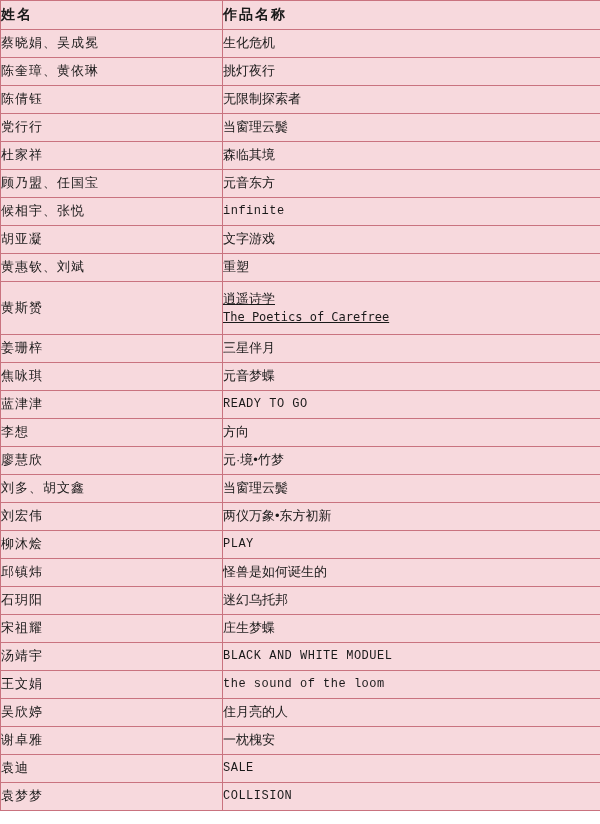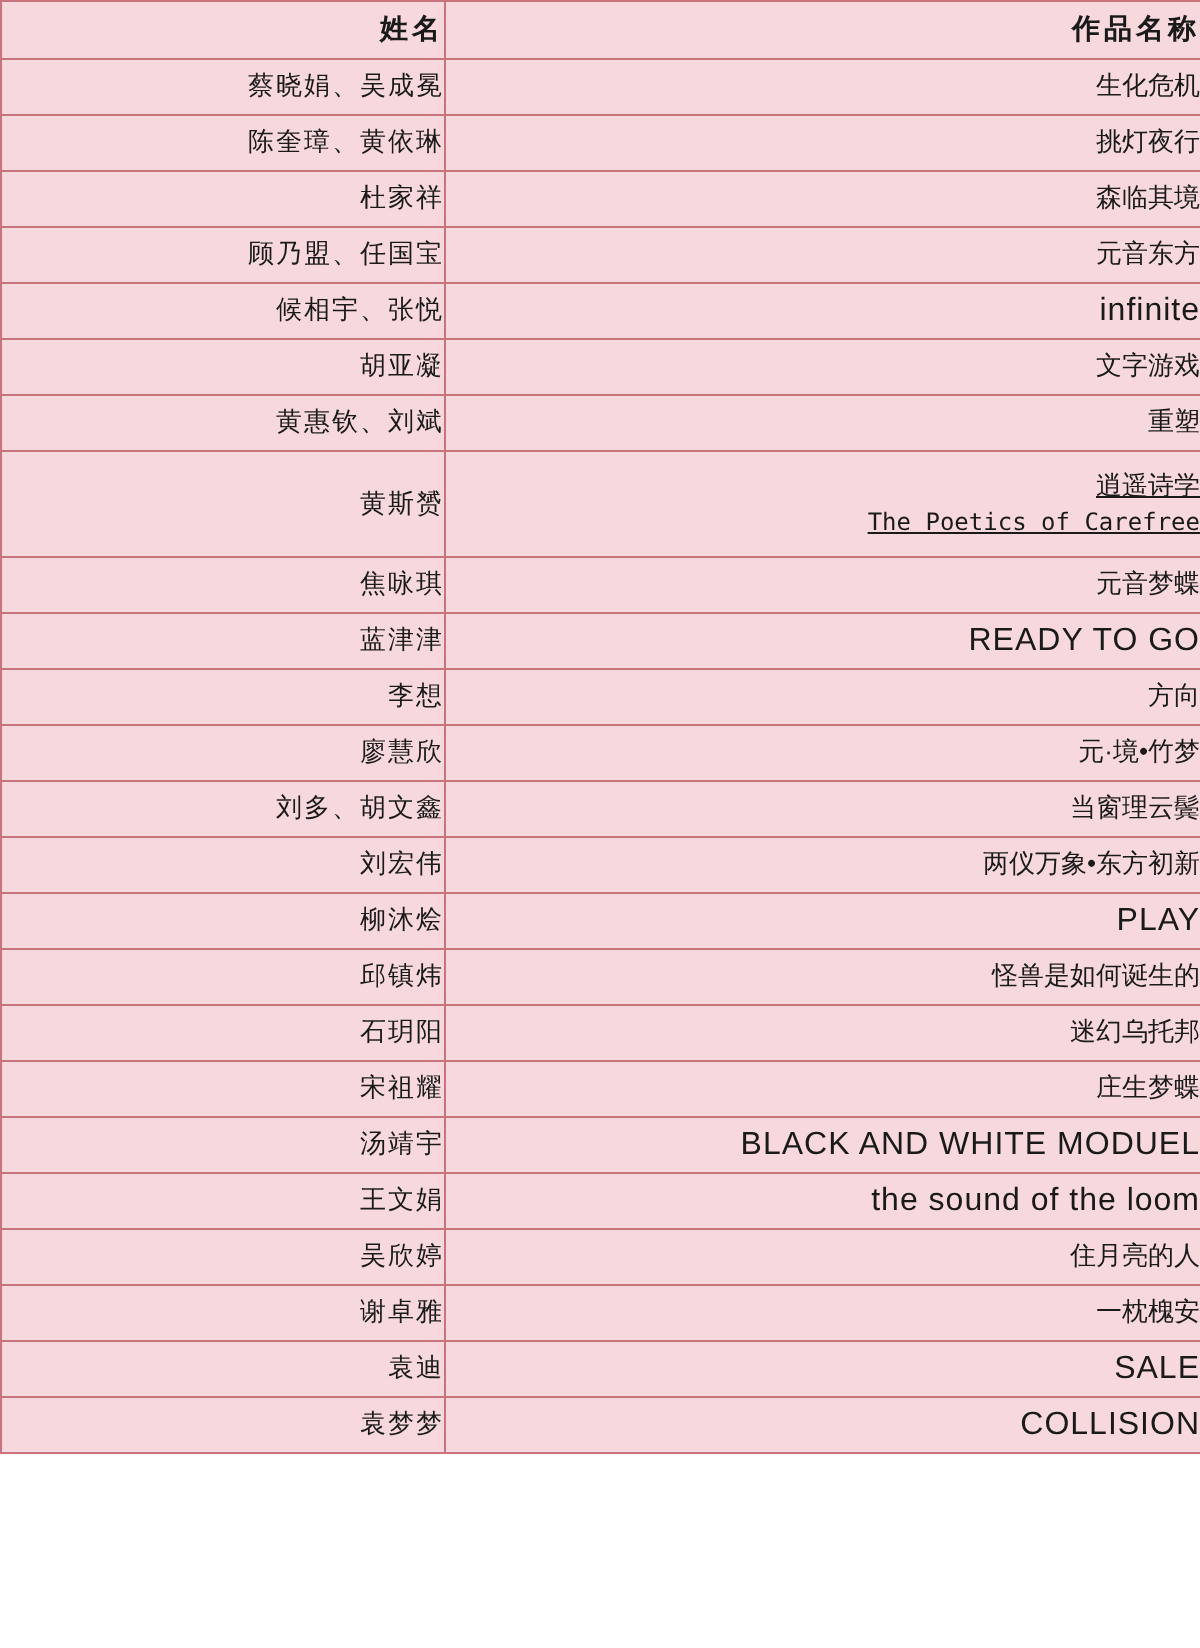--- a/index.html
+++ b/index.html
@@ -23,21 +23,21 @@
     width: 600px;
     border-collapse: collapse;
     table-layout: fixed;
     background: #f7d9dd;
   }
   table.roster col.c-name { width: 222px; }
   table.roster col.c-work { width: 378px; }
 
   table.roster th, table.roster td {
     border: 1px solid #c9737f;
-    text-align: right;
+    text-align: left;
     vertical-align: middle;
     color: #1a1a1a;
     padding: 0;
   }
   table.roster th {
     height: 28px;
     font-size: 14px;
     font-weight: bold;
     letter-spacing: 2px;
   }
@@ -47,22 +47,22 @@
     line-height: 1.45;
   }
   td.name {
     font-weight: normal;
     letter-spacing: 1px;
   }
   td.work {
     font-weight: normal;
   }
   td.work.latin {
-    font-family: Liberation Sans, sans-serif;
-    font-size: 16px;
+    font-family: Liberation Mono, monospace;
+    font-size: 12px;
     letter-spacing: 0.5px;
   }
   td.work .line2 {
     display: block;
     text-decoration: underline;
   }
   tr.tall td { height: 52px; }
 </style>
 </head>
 <body>
@@ -82,20 +82,28 @@
     <tbody id="roster-body">
         <tr>
           <td class="name">蔡晓娟、吴成冕</td>
           <td class="work">生化危机</td>
         </tr>
         <tr>
           <td class="name">陈奎璋、黄依琳</td>
           <td class="work">挑灯夜行</td>
         </tr>
         <tr>
+          <td class="name">陈倩钰</td>
+          <td class="work">无限制探索者</td>
+        </tr>
+        <tr>
+          <td class="name">党行行</td>
+          <td class="work">当窗理云鬓</td>
+        </tr>
+        <tr>
           <td class="name">杜家祥</td>
           <td class="work">森临其境</td>
         </tr>
         <tr>
           <td class="name">顾乃盟、任国宝</td>
           <td class="work">元音东方</td>
         </tr>
         <tr>
           <td class="name">候相宇、张悦</td>
           <td class="work latin">infinite</td>
@@ -107,20 +115,24 @@
         <tr>
           <td class="name">黄惠钦、刘斌</td>
           <td class="work">重塑</td>
         </tr>
         <tr class="tall">
           <td class="name">黄斯赟</td>
           <td class="work">
             <span class="line2">逍遥诗学</span>
             <span class="line2 latin" style="font-family: &quot;DejaVu Sans Mono&quot;, monospace; font-size: 12px;">The Poetics of Carefree</span>
           </td>
+        </tr>
+        <tr>
+          <td class="name">姜珊梓</td>
+          <td class="work">三星伴月</td>
         </tr>
         <tr>
           <td class="name">焦咏琪</td>
           <td class="work">元音梦蝶</td>
         </tr>
         <tr>
           <td class="name">蓝津津</td>
           <td class="work latin">READY TO GO</td>
         </tr>
         <tr>

